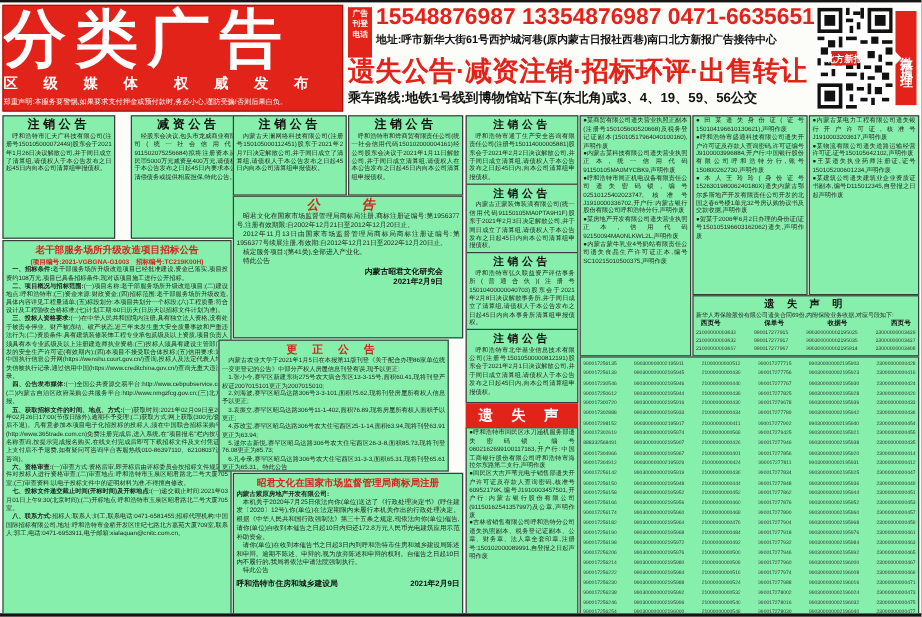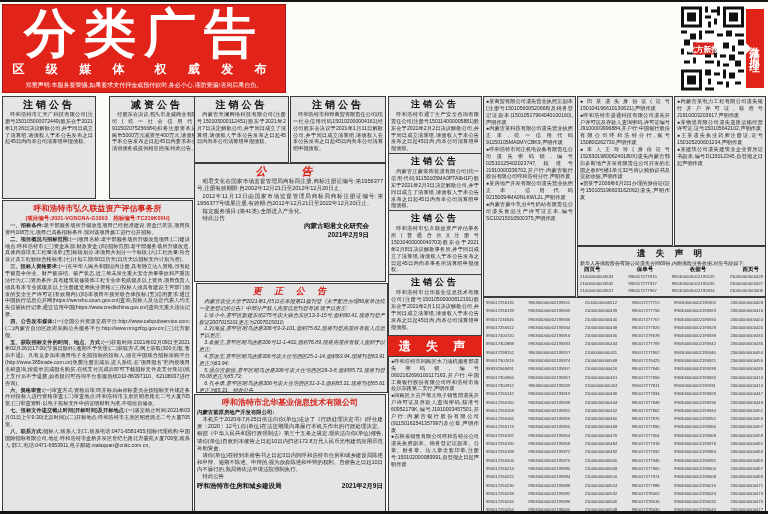--- a/index.html
+++ b/index.html
@@ -2,40 +2,40 @@
 <html><head>
 <meta charset="utf-8">
 <style>
   html,body{margin:0;padding:0;background:#888;}
   .page{position:relative;width:768px;height:514px;background:#fcfcf9;overflow:hidden;
         font-family:"Liberation Sans","DejaVu Sans",sans-serif;box-sizing:border-box;
         border-top:2px solid #151515;border-bottom:3px solid #151515;}
   .abs{position:absolute;box-sizing:border-box;overflow:hidden;}
   
   .masthead{left:2px;top:2px;width:284px;height:89px;background:#e2231a;color:#fff;
-            text-align:center;border:1px solid #a8150f;}
+            border:1px solid #a8150f;}
   .mh-title{font-size:52px;font-weight:bold;line-height:54px;letter-spacing:8px;margin-top:1px;}
   .mh-sub{font-size:12px;font-weight:bold;letter-spacing:9px;margin-top:1px;}
   .mh-disc{font-size:6px;margin-top:3px;white-space:nowrap;}
   .contact{left:290px;top:2px;width:389px;height:89px;}
   .c-top{display:flex;height:43px;}
   .c-label{width:21px;height:40px;background:#e2231a;color:#fff;font-size:6.5px;font-weight:bold;
            line-height:1.35;text-align:center;padding-top:2px;margin-top:2px;}
   .c-right{flex:1;padding-left:3px;}
   .phones{font-size:19px;font-weight:bold;color:#e2231a;white-space:nowrap;letter-spacing:0;}
   .address{font-size:9px;font-weight:bold;color:#111;white-space:nowrap;margin-top:1px;}
   .headline{font-size:22.5px;font-weight:900;color:#e2231a;white-space:nowrap;line-height:26px;}
   .bus{font-size:11px;font-weight:bold;color:#111;white-space:nowrap;margin-top:1px;}
   .qr{left:681px;top:4px;width:63px;height:85px;text-align:center;}
   .ribbon{left:746px;top:7px;width:18px;height:79px;background:#e2231a;color:#fff;
           writing-mode:vertical-rl;text-align:center;font-size:10.5px;font-weight:bold;
           letter-spacing:5px;line-height:18px;
           clip-path:polygon(0 0,100% 0,100% 100%,0 100%,0 57%,30% 50%,0 43%);}
   
-  .blk{border:1px solid #3c3c3c;background:#e5e5e5;padding:1px 2px;}
+  .blk{border:1px solid #3c3c3c;background:#86efac;padding:1px 2px;}
   .sec-title{font-size:10px;font-weight:bold;text-align:center;letter-spacing:3px;
              color:#101010;line-height:13px;}
   .red{color:#d6231c;}
   .bt{font-size:5.2px;line-height:1.32;color:#1f1f1f;text-align:justify;}
   .bt p{margin:0;text-indent:1em;}
   .bt p.noind{text-indent:0;}
   .lead{font-weight:bold;}
   .sign{text-align:right;font-weight:bold;font-size:6.5px;padding-right:14px;color:#111;}
   .banner{background:#e2231a;color:#fff;text-align:center;font-size:12px;font-weight:bold;
           letter-spacing:6px;line-height:20px;}
@@ -58,20 +58,31 @@
 <body>
 
 <div class="page">
 
   <div class="abs masthead">
     <div class="mh-title">分类广告</div>
     <div class="mh-sub">区 级 媒 体　权 威 发 布</div>
     <div class="mh-disc">郑重声明:本服务要警惕,如果要求支付押金或预付款时,务必小心,谨防受骗!否则后果自负。</div>
   </div>
 
+  <div class="abs contact">
+    <div class="c-top">
+      <div class="c-label">广告 刊登 电话</div>
+      <div class="c-right">
+        <div class="phones">15548876987 13354876987 0471-6635651</div>
+        <div class="address">地址:呼市新华大街61号西护城河巷(原内蒙古日报社西巷)南口北方新报广告接待中心</div>
+      </div>
+    </div>
+    <div class="headline">遗失公告·减资注销·招标环评·出售转让</div>
+    <div class="bus">乘车路线:地铁1号线到博物馆站下车(东北角)或3、4、19、59、56公交</div>
+  </div>
 
   <div class="abs qr">
     <svg width="63" height="85" viewBox="0 0 21 28" xmlns="http://www.w3.org/2000/svg">
       <rect x="0" y="0" width="21" height="28" fill="#fff"></rect>
       <g fill="#111">
         <rect x="0" y="0" width="7" height="7"></rect>
           <rect x="14" y="0" width="7" height="7"></rect>
         <rect x="0" y="21" width="7" height="7"></rect>
         <rect x="1" y="1" width="5" height="5" fill="#fff"></rect>
           <rect x="15" y="1" width="5" height="5" fill="#fff"></rect>
@@ -137,21 +148,21 @@
   </div>
 
   <div class="abs blk" style="left:109px;top:94px;width:96px;height:103px;">
     <div class="sec-title">减资公告</div>
     <div class="bt">
         <p>经股东会决议,包头市龙威商业有限公司(统一社会信用代码911502075256684)拟将注册资本从人民币5000万元减资至400万元,请债权人于本公告发布之日起45日内要求本公司清偿债务或提供相应担保,特此公告。</p>
       </div>
   </div>
 
   <div class="abs blk" style="left:2px;top:198px;width:191px;height:314px;">
-    <div class="sec-title red" style="font-size:8px;letter-spacing:0;">呼和浩特市弘久联益资产评估事务所</div>
+    <div class="sec-title red" style="font-size:8px;letter-spacing:0;">老干部服务场所升级改造项目招标公告</div>
     <div class="red" style="font-size:5.5px;text-align:center;font-weight:bold;">(项目编号:2021-VGBGNA-G1003　招标编号:TC219K00H)</div>
     <div class="bt">
         <p><span class="lead">一、招标条件:</span><span>老干部服务场所升级改造项目已经批准建设,资金已落实,项目投资约108万元,项目已具备招标条件,现对该项目施工进行公开招标。</span></p>
         <p><span class="lead">二、项目概况与招标范围:</span><span>(一)项目名称:老干部服务场所升级改造项目;(二)建设地点:呼和浩特市;(三)资金来源:财政资金;(四)招标范围:老干部服务场所升级改造,具体内容详见工程量清单;(五)标段划分:本项目共划分一个标段;(六)工程质量:符合设计及工程验收合格标准;(七)计划工期:60日历天(日历天以招标文件计划为准)。</span></p>
         <p><span class="lead">三、投标人资格要求:</span><span>(一)在中华人民共和国境内注册,具有独立法人资格,没有处于被责令停业、财产被冻结、破产状态,近三年未发生重大安全质量事故和严重违法行为;(二)资质条件:具有建筑装修装饰工程专业承包贰级及以上资质,项目负责人须具有本专业贰级及以上注册建造师执业资格;(三)投标人须具有建设主管部门颁发的安全生产许可证(有效期内);(四)本项目不接受联合体投标;(五)信用要求:通过中国执行信息公开网(https://wenshu.court.gov.cn/)查询,投标人及法定代表人均无失信被执行记录,通过信用中国(https://www.creditchina.gov.cn/)查询无重大违法记录。</span></p>
         <p><span class="lead">四、公告发布媒体:</span><span>(一)全国公共资源交易平台:http://www.cebpubservice.com;(二)内蒙古自治区政府采购公共服务平台:http://www.nmgzfcg.gov.cn;(三)北方新报。</span></p>
         <p><span class="lead">五、获取招标文件的时间、地点、方式:</span><span>(一)获取时间:2021年02月09日至2021年02月26日17:00(节假日除外),逾期不予受理;(二)获取方式:网上获取(300元/套,售后不退)。凡有意参加本项目电子化招投标的投标人,须在中国联合招标采购平台(http://www.365trade.com.cn)免费注册完成后,进入系统,在“项目报名”栏内按项目名称查询,按提示完成报名购买,在线支付完成后即可下载招标文件及支付凭证(线上支付后不予退费,如有疑问可咨询平台客服热线010-86397110、62108037进行咨询)。</span></p>
         <p><span class="lead">六、资格审查:</span><span>(一)审查方式:资格后审,即开标后由评标委员会按招标文件规定条件对投标人进行资格审查;(二)审查地点:呼和浩特市玉泉区昭君路北二号大厦705室;(三)审查资料:以电子投标文件中的证明材料为准,不得擅自修改。</span></p>
         <p><span class="lead">七、投标文件递交截止时间(开标时间)及开标地点:</span><span>(一)递交截止时间:2021年03月01日上午9:30(北京时间);(二)开标地点:呼和浩特市玉泉区昭君路北二号大厦705室。</span></p>
         <p><span class="lead">八、联系方式:</span><span>招标人:联系人:刘工,联系电话:0471-6581455;招标代理机构:中国国际招标有限公司,地址:呼和浩特市金桥开发区世纪七路北方嘉苑大厦709室,联系人:郭工,电话:0471-6953911,电子邮箱:xialaquan@cnitc.com.cn。</span></p>
@@ -177,38 +188,38 @@
     <div class="bt" style="font-size:5.6px;">
       <p>昭君文化在国家市场监督管理局商标局注册,商标注册证编号:第1956377号,注册有效期限:自2002年12月21日至2012年12月20日止。</p>
       <p>2012年11月13日由国家市场监督管理局商标局商标注册证编号:第1956377号续展注册,有效期:自2012年12月21日至2022年12月20日止。</p>
       <p>核定服务项目:(第41类),全部进入产业化。</p>
       <p>特此公告</p>
     </div>
     <div class="sign">内蒙古昭君文化研究会</div>
     <div class="sign">2021年2月9日</div>
   </div>
 
-  <div class="abs blk" style="left:196px;top:281px;width:192px;height:110px;font-style:italic;">
+  <div class="abs blk" style="left:182px;top:281px;width:192px;height:110px;">
     <div class="sec-title red" style="letter-spacing:5px;font-size:9px;">更 正 公 告</div>
     <div class="bt">
       <p>内蒙古农业大学于2021年1月5日在本报第11版刊登《关于配合办理86家单位统一变更登记的公告》中部分产权人房屋信息刊登有误,现予以更正:</p>
       <div>
           <p>1.张小今,赛罕区新建东街275号农大病合东区13-3-15号,面积60.41,现将刊登产权证2007015101更正为2007015010;</p>
           <p>2.刘海波,赛罕区昭乌达路306号3-3-101,面积75.62,现将刊登房屋所有权人信息予以更正;</p>
           <p>3.袁振立,赛罕区昭乌达路306号11-1-402,面积76.89,现将房屋所有权人面积予以更正;</p>
           <p>4.苏改宝,赛罕区昭乌达路306号农大住宅西区25-1-14,面积63.94,现将刊登63.91更正为63.94;</p>
           <p>5.逯尔古新悦,赛罕区昭乌达路306号农大住宅西区26-3-8,面积85.73,现将刊登76.08更正为85.73;</p>
           <p>6.孔令录,赛罕区昭乌达路306号农大住宅西区31-3-3,面积65.31,现将刊登65.61更正为65.31。特此公告</p>
         </div>
     </div>
 
   </div>
 
   <div class="abs blk" style="left:194px;top:392px;width:192px;height:120px;">
-    <div class="sec-title red" style="font-size:8px;letter-spacing:0;">呼和浩特市北华基业信息技术有限公司</div>
+    <div class="sec-title red" style="font-size:8px;letter-spacing:0;">昭君文化在国家市场监督管理局商标局注册</div>
     <div class="bt" style="font-size:5.4px;">
       <p class="noind" style="font-weight:bold;">内蒙古紫原房地产开发有限公司:</p>
       <p>本机关于2020年7月25日依法向你(单位)送达了《行政处理决定书》(呼住建发〔2020〕12号),你(单位)在法定期限内未履行本机关作出的行政处理决定。根据《中华人民共和国行政强制法》第三十五条之规定,现依法向你(单位)催告,请你(单位)自收到本催告之日起10日内归还172.8万元人民币光电建筑应用示范补助资金。</p>
       <p>请你(单位)在收到本催告书之日起3日内到呼和浩特市住房和城乡建设局陈述和申辩。逾期不陈述、申辩的,视为放弃陈述和申辩的权利。自催告之日起10日内不履行的,我局将依法申请法院强制执行。</p>
       <p>特此公告</p>
     </div>
     <div class="foot-row">
       <span>呼和浩特市住房和城乡建设局</span>
       <span>2021年2月9日</span>
     </div>

